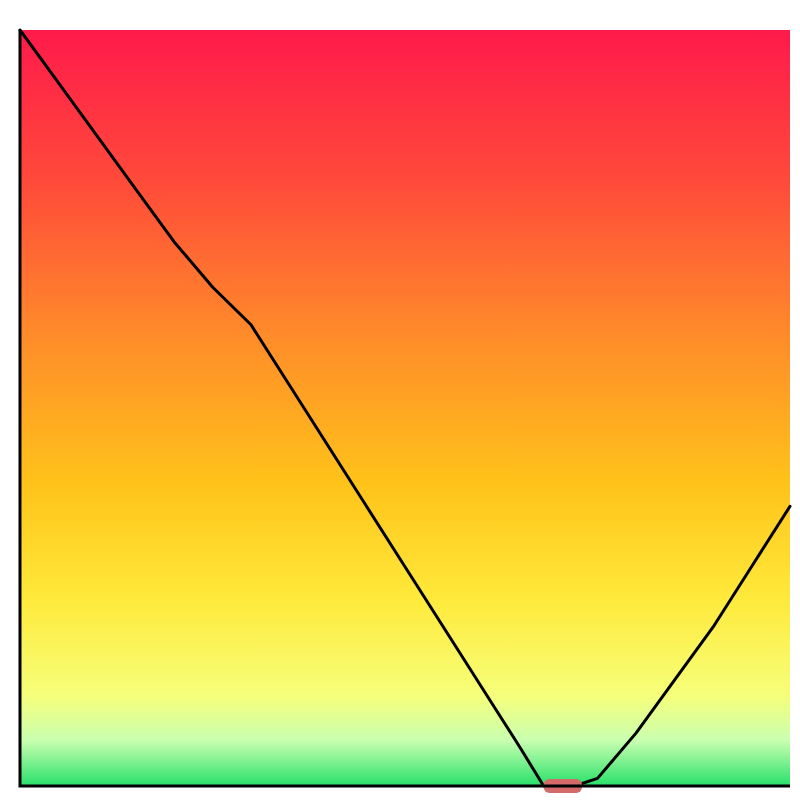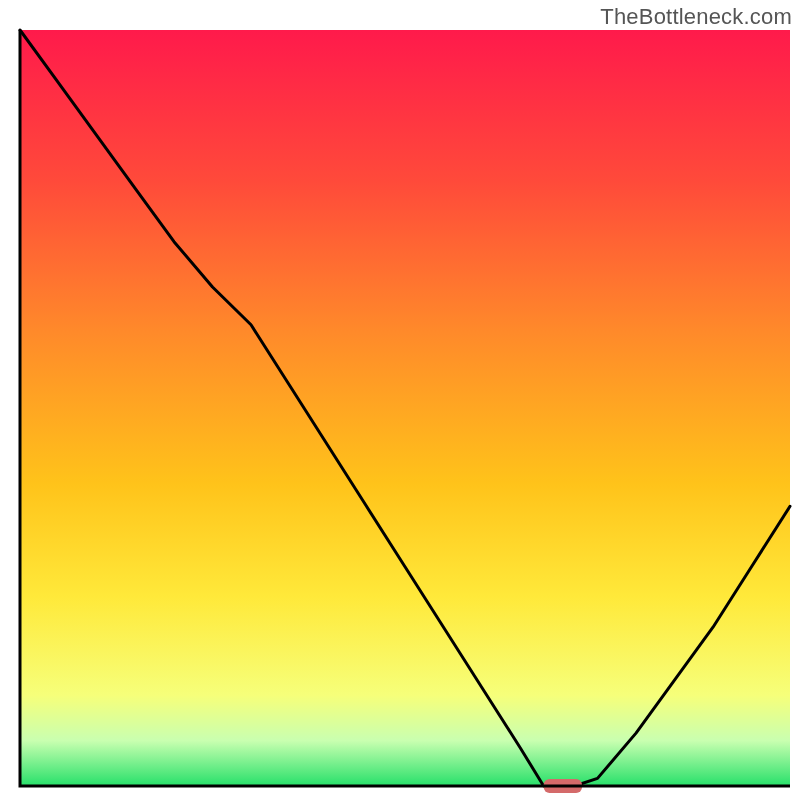--- a/index.html
+++ b/index.html
@@ -34,21 +34,20 @@
   }
   svg {
     display: block;
   }
 </style>
 </head>
 <body>
 
 <div class="container">
 
-  <div class="watermark">TheBottleneck.com</div>
 
   <div class="plot-wrap">
     <svg id="chart-svg" width="800" height="774" viewBox="0 0 800 774">
         <defs>
           <linearGradient id="bg-grad" x1="0" y1="0" x2="0" y2="1">
             <stop offset="0%" stop-color="#ff1a4b"></stop>
             <stop offset="20%" stop-color="#ff4a3a"></stop>
             <stop offset="40%" stop-color="#ff8a2a"></stop>
             <stop offset="60%" stop-color="#ffc31a"></stop>
             <stop offset="75%" stop-color="#ffe93a"></stop>

